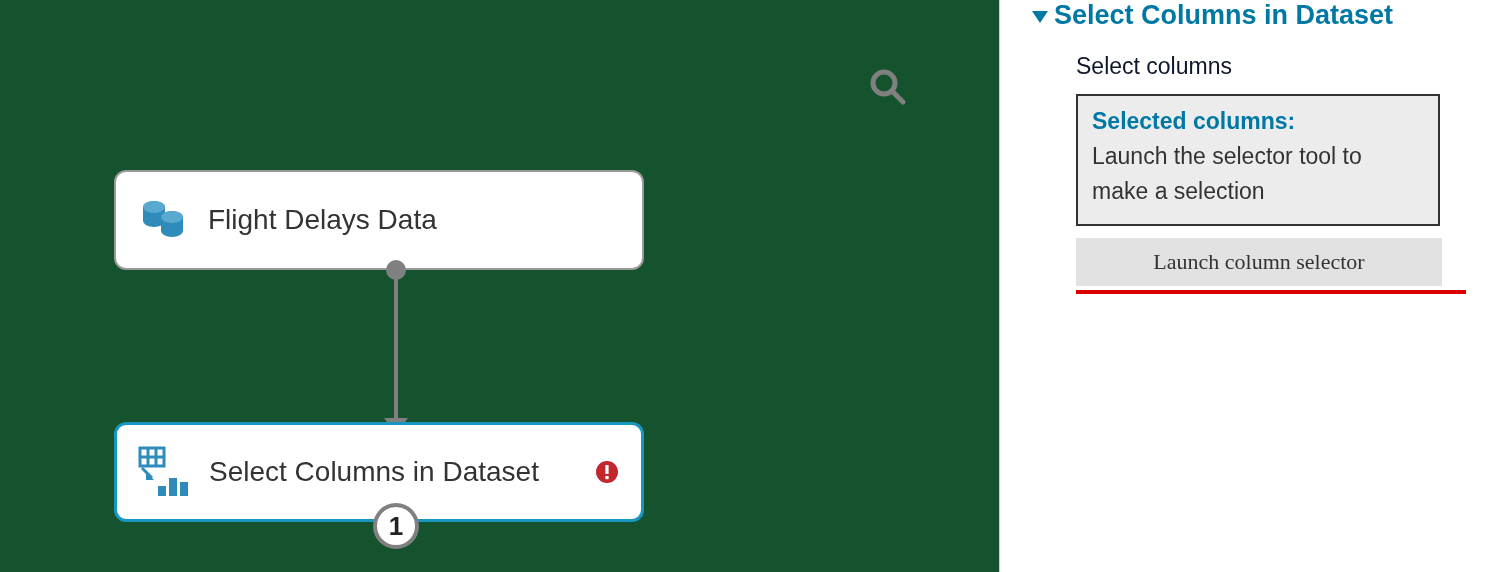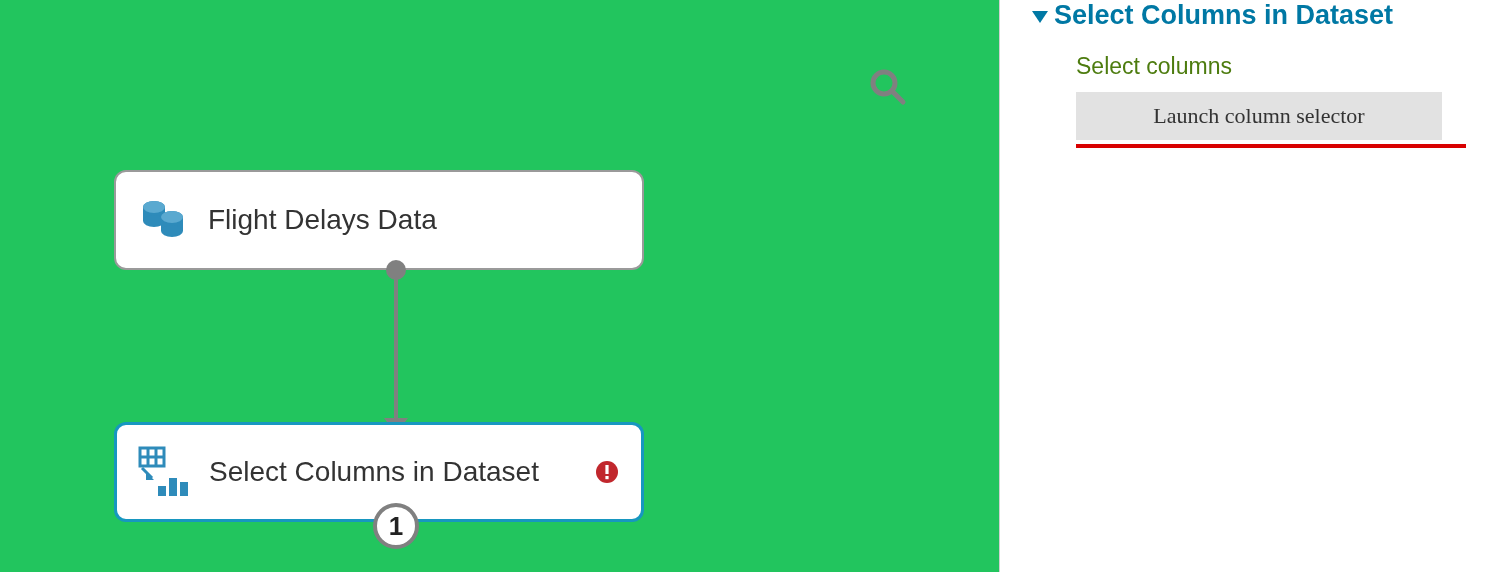--- a/index.html
+++ b/index.html
@@ -11,21 +11,21 @@
     overflow: hidden;
   }
   .layout {
     display: flex;
     width: 100%; height: 100%;
   }
   .canvas-area {
     position: relative;
     width: 1000px;
     height: 100%;
-    background: #22c55e;
+    background: #14532d;
     border-right: 1px solid #d0d0d0;
   }
   .right-panel {
     flex: 1;
     background: #fff;
     padding: 0 24px 0 34px;
   }
 
   
   .node {
@@ -132,21 +132,21 @@
   }
   .panel-heading-text {
     font-size: 27px;
     font-weight: 600;
     color: #0078a4;
   }
   .panel-sublabel {
     margin-left: 42px;
     margin-top: 22px;
     font-size: 23px;
-    color: #4d7c0f;
+    color: #0f172a;
   }
   .selected-box {
     margin-left: 42px;
     margin-top: 14px;
     width: 364px;
     border: 2px solid #333;
     background: #ececec;
     padding: 12px 14px 16px 14px;
   }
   .selected-box-title {
@@ -248,18 +248,22 @@
 
   </div>
 
   <div class="right-panel">
     <div class="panel-section">
       <div class="panel-heading">
         <span class="panel-heading-caret"></span>
         <span class="panel-heading-text">Select Columns in Dataset</span>
       </div>
       <div class="panel-sublabel">Select columns</div>
+      <div class="selected-box">
+        <div class="selected-box-title">Selected columns:</div>
+        <div class="selected-box-hint">Launch the selector tool to make a selection</div>
+      </div>
       <button class="launch-btn">Launch column selector</button>
       <div class="red-underline"></div>
     </div>
   </div>
 
 </div>
 
 </body></html>

